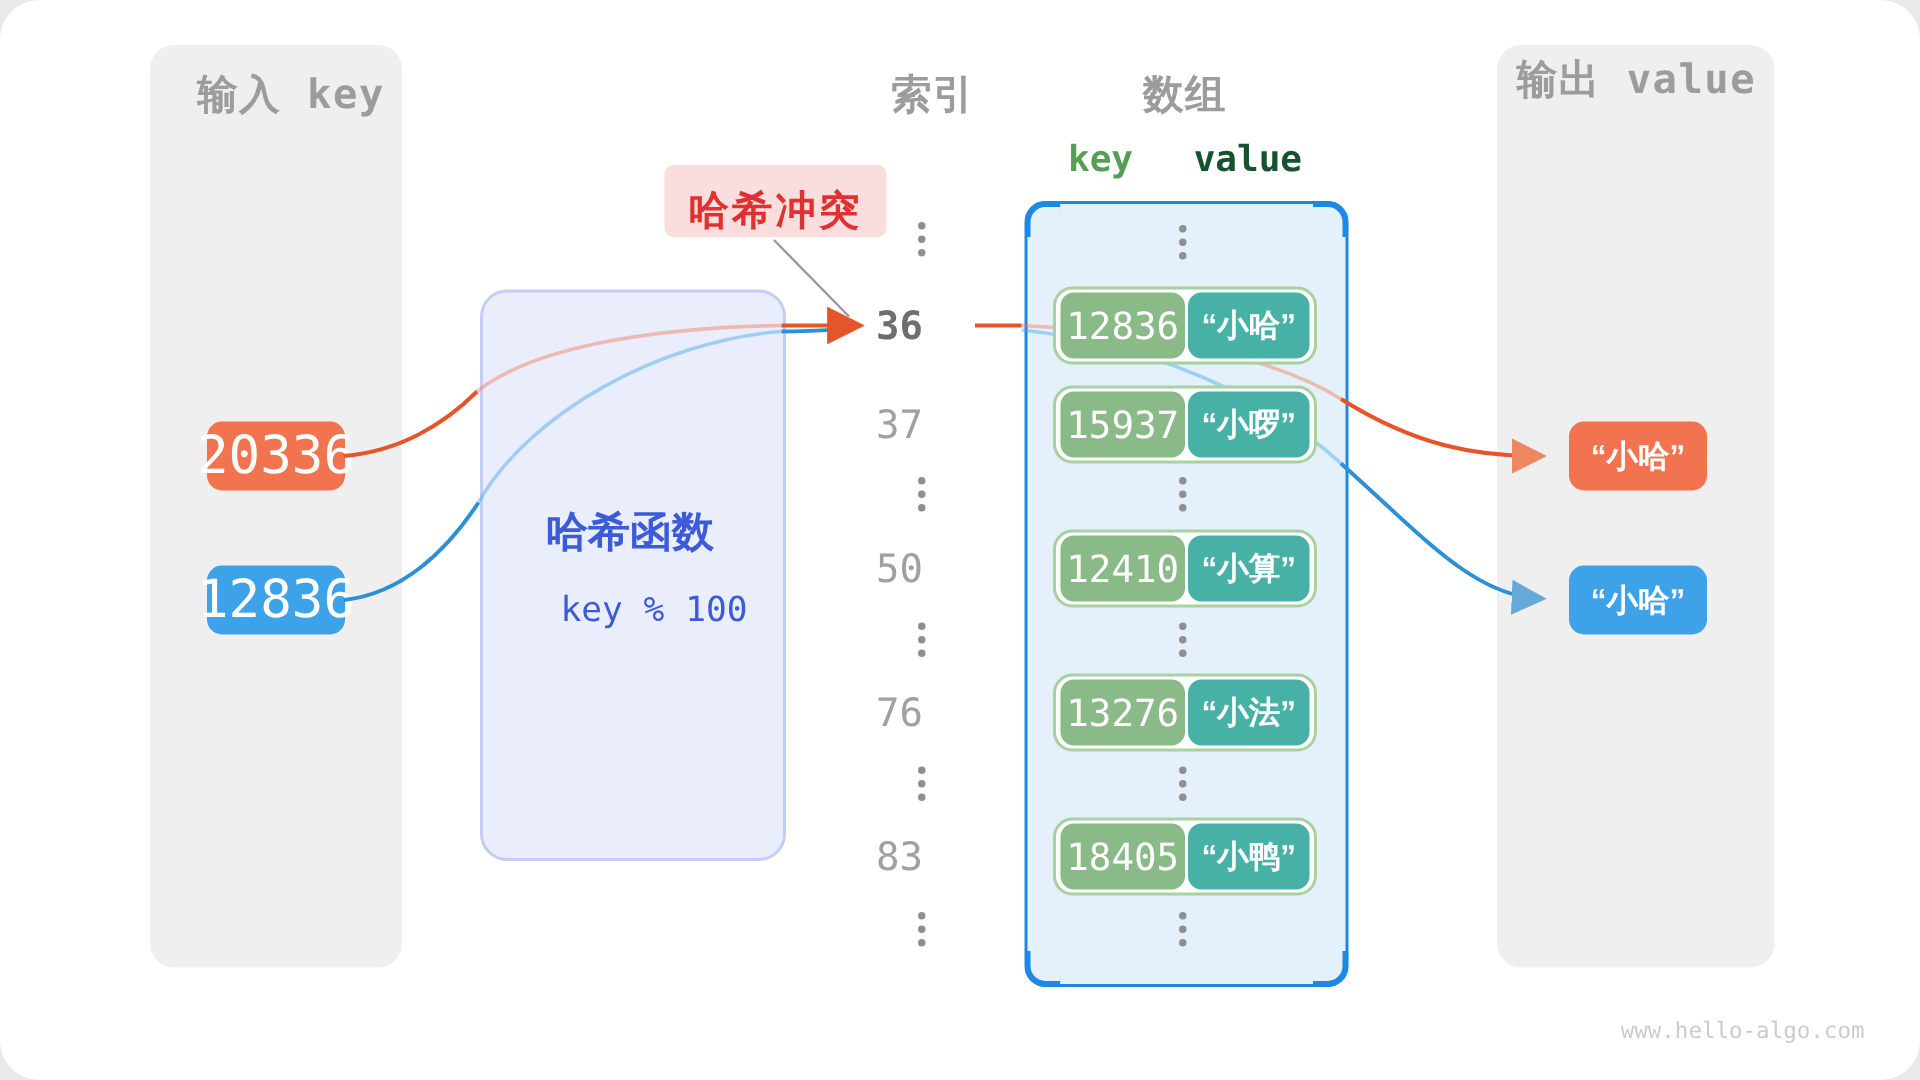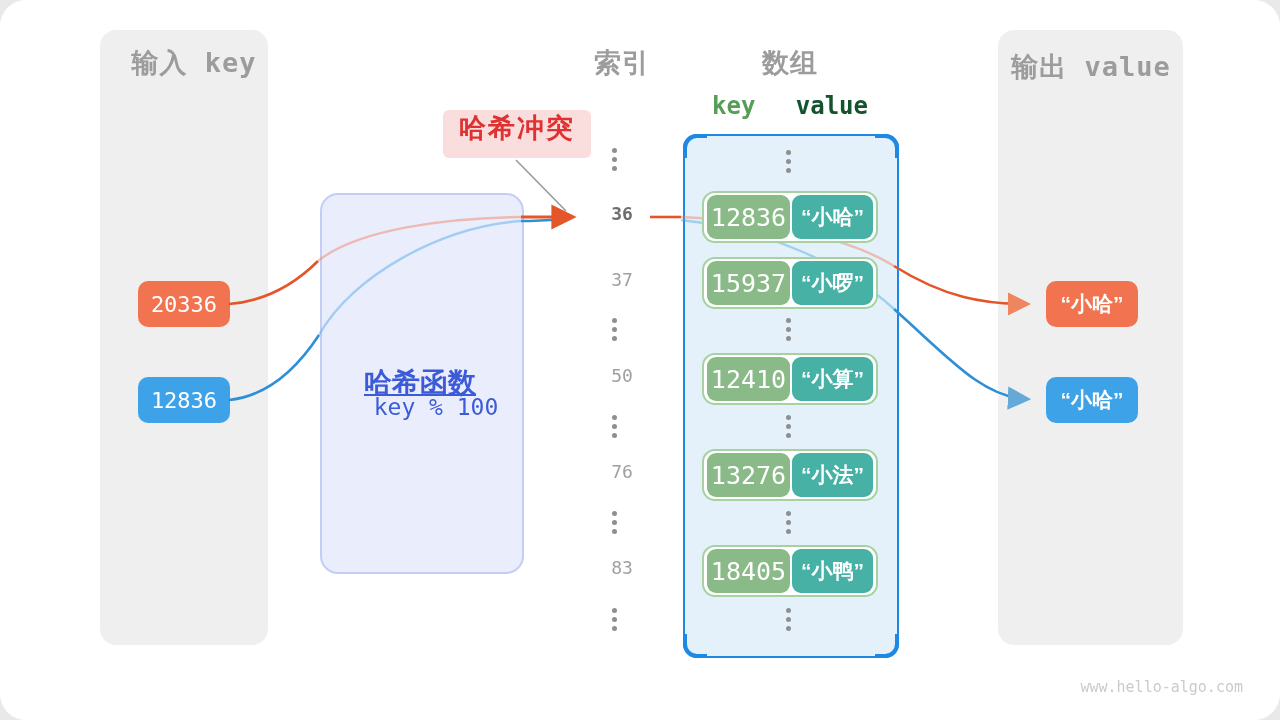--- a/index.html
+++ b/index.html
@@ -18,33 +18,33 @@
   .kv-header{display:flex;justify-content:space-between;z-index:3;font-weight:bold;font-size:24px;}
   .kv-header .k{color:#569d56;}
   .kv-header .v{color:#14532d;}
 
   
   .hashbox{background:#eaedfc;border:2px solid #c4cdf4;border-radius:18px;z-index:1;}
   .hash-title{color:#3c5bd9;font-size:28px;font-weight:600;text-align:center;z-index:3;}
   .hash-formula{color:#3c5bd9;font-size:23px;text-align:center;z-index:3;}
 
   
-  .badge{background:#fadddd;border-radius:6px;z-index:3;display:flex;align-items:flex-start;justify-content:center;}
+  .badge{background:#fadddd;border-radius:6px;z-index:3;display:flex;align-items:flex-end;justify-content:center;}
   .badge span{color:#e03131;font-weight:bold;font-size:27px;letter-spacing:2px;}
 
   
   .chip{width:92px;height:46px;border-radius:10px;display:flex;align-items:center;justify-content:center;
         color:#fff;z-index:3;}
-  .chip.num{font-size:22px;font-family:"DejaVu Sans Mono","Liberation Mono",monospace;}
+  .chip.num{font-size:35px;font-family:"DejaVu Sans Mono","Liberation Mono",monospace;}
   .chip.txt{font-size:21px;font-weight:bold;}
   .chip.orange{background:#f2734f;}
   .chip.blue{background:#3da2e8;}
 
   
-  .idx{width:76px;text-align:center;font-size:18px;color:#a0a0a0;z-index:3;
+  .idx{width:76px;text-align:left;font-size:26px;color:#a0a0a0;z-index:3;
        font-family:"DejaVu Sans Mono","Liberation Mono",monospace;}
   .idx.hl{color:#6e6e6e;font-weight:bold;}
 
   
   .vdots{display:flex;flex-direction:column;align-items:center;gap:4px;z-index:3;}
   .vdots i{width:5px;height:5px;border-radius:50%;background:#8f8f8f;}
 
   
   .arraybox{background:#e4f1fa;border:2px solid #1e88e5;border-radius:14px;z-index:1;}
   .corner{position:absolute;width:20px;height:20px;border:0 solid #1e88e5;z-index:2;}
@@ -72,33 +72,33 @@
 <body>
 
 <div class="card"></div>
 
 <div class="abs panel" style="left:100px;top:30px;width:168px;height:615px;"></div>
 <div class="abs panel" style="left:998px;top:30px;width:185px;height:615px;"></div>
 
 <div class="abs heading mixed" style="left:100px;top:45px;width:188px;">输入 key</div>
 <div class="abs heading" style="left:584px;top:45px;width:76px;">索引</div>
 <div class="abs heading" style="left:700px;top:45px;width:180px;">数组</div>
-<div class="abs heading mixed" style="left:998px;top:49px;width:186px;">输出 value</div>
+<div class="abs heading mixed" style="left:998px;top:35px;width:186px;">输出 value</div>
 
 <div class="abs kv-header mono" style="left:712px;top:92px;width:156px;align-items:center;">
   <span class="k">key</span>
   <span class="v">value</span>
 </div>
 
 <div class="abs badge" style="left:443px;top:110px;width:148px;height:48px;">
   <span>哈希冲突</span>
 </div>
 
 <div class="abs hashbox" style="left:320px;top:193px;width:200px;height:377px;"></div>
-<div class="abs hash-title" style="left:320px;top:364px;width:200px;text-decoration:underline;">哈希函数</div>
+<div class="abs hash-title" style="left:320px;top:336px;width:200px;">哈希函数</div>
 <div class="abs hash-formula mono" style="left:320px;top:394px;width:200px;padding-left:16px;">key % 100</div>
 
 <div class="abs chip num orange" style="left:138px;top:281px;">20336</div>
 <div class="abs chip num blue" style="left:138px;top:377px;">12836</div>
 
 <div class="abs chip txt orange" style="left:1046px;top:281px;">“小哈”</div>
 <div class="abs chip txt blue" style="left:1046px;top:377px;">“小哈”</div>
 
 <div class="abs vdots" style="left:612px;top:148px;">
     <i></i>

